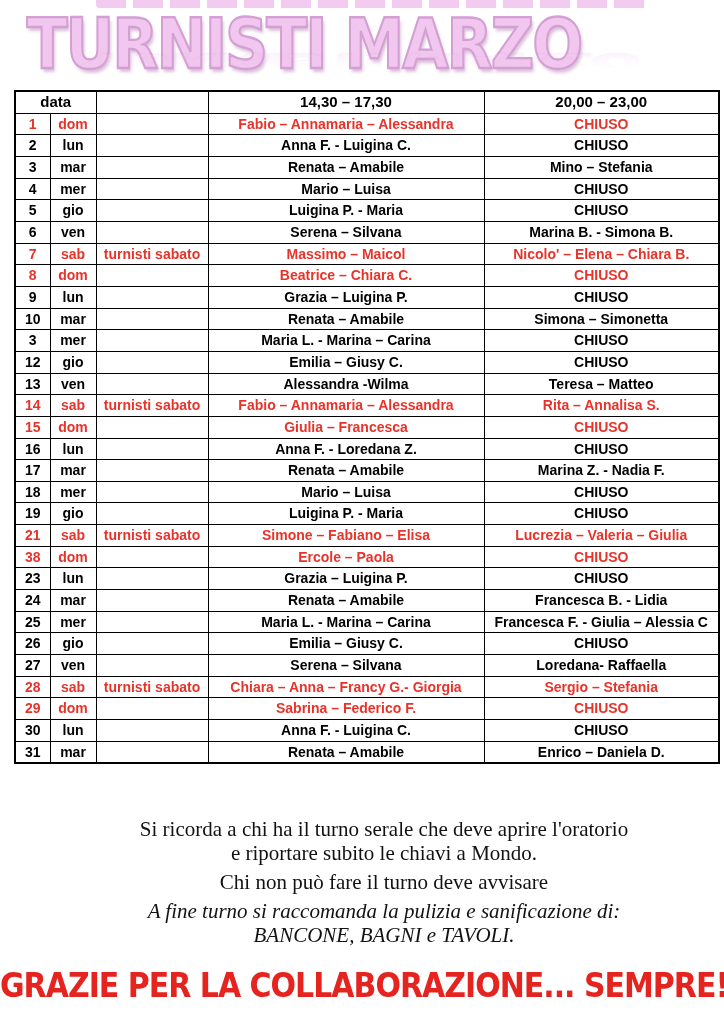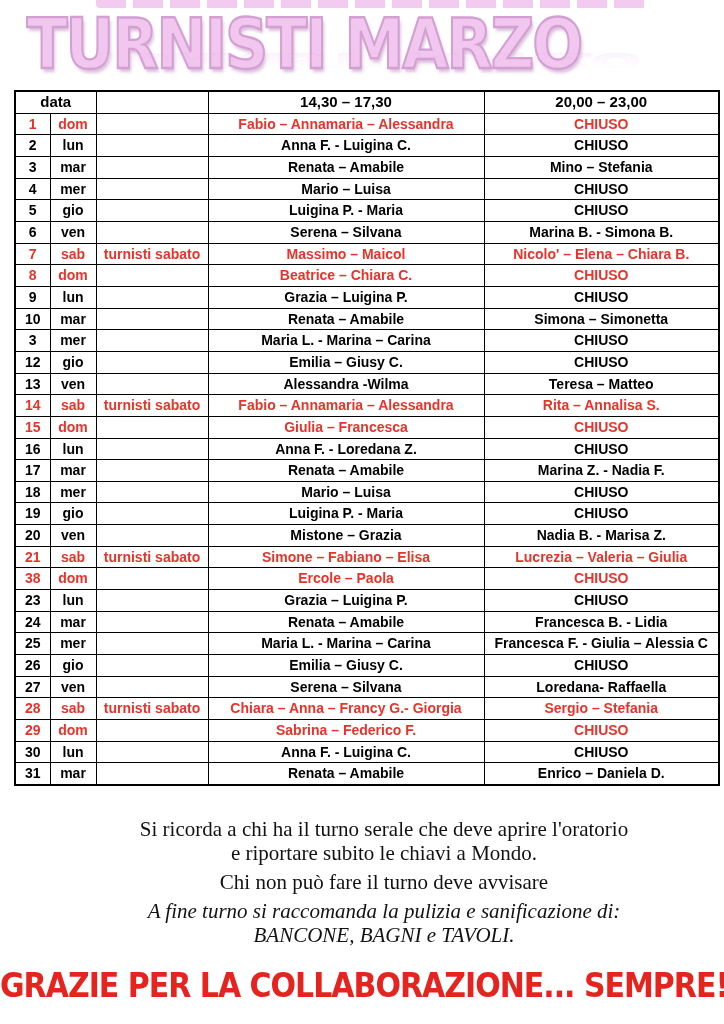--- a/index.html
+++ b/index.html
@@ -259,27 +259,20 @@
         <td class="shift">Mario – Luisa</td>
         <td class="shift">CHIUSO</td>
       </tr>
       <tr>
         <td class="num">19</td>
         <td class="dow">gio</td>
         <td class="note"></td>
         <td class="shift">Luigina P. - Maria</td>
         <td class="shift">CHIUSO</td>
       </tr>
-      <tr>
-        <td class="num">20</td>
-        <td class="dow">ven</td>
-        <td class="note"></td>
-        <td class="shift">Mistone – Grazia</td>
-        <td class="shift">Nadia B. - Marisa Z.</td>
-      </tr>
       <tr class="red">
         <td class="num">21</td>
         <td class="dow">sab</td>
         <td class="note">turnisti sabato</td>
         <td class="shift">Simone – Fabiano – Elisa</td>
         <td class="shift">Lucrezia – Valeria – Giulia</td>
       </tr>
       <tr class="red">
         <td class="num">38</td>
         <td class="dow">dom</td>

